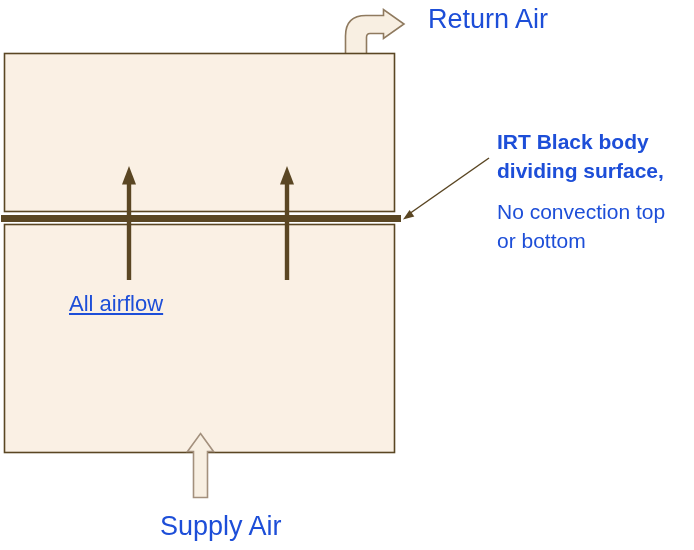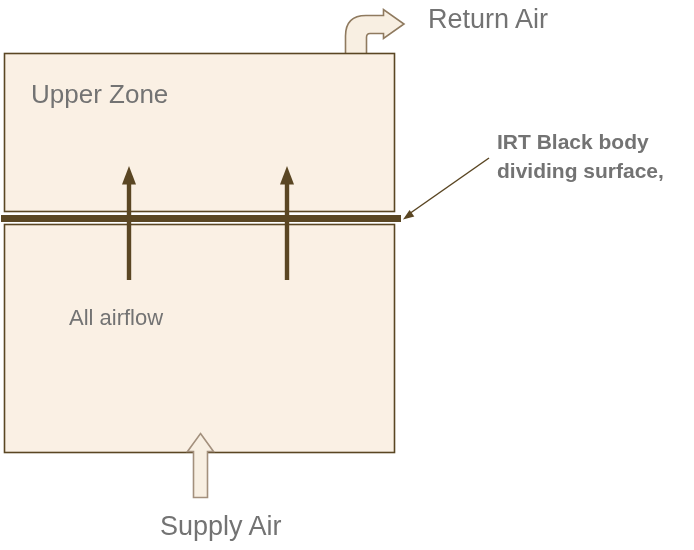--- a/index.html
+++ b/index.html
@@ -17,29 +17,29 @@
   .divider-bar { fill: #5a4623; stroke: none; }
   .flow-shaft { stroke: #5a4623; stroke-width: 4.4px; }
   .flow-head { fill: #5a4623; stroke: none; }
   .block-arrow { fill: #f8efe2; stroke: #a3907d; stroke-width: 1.6px; }
   .elbow-arrow { fill: #f8efe2; stroke: #8f7a5f; stroke-width: 1.6px; }
   .pointer-line { stroke: #5a4623; stroke-width: 1.5px; }
   .pointer-head { fill: #5a4623; stroke: none; }
 
   .lbl {
     position: absolute;
-    color: #737373;
+    color: #1d4ed8;
     white-space: nowrap;
     line-height: 1.15;
   }
   .lbl-upper-zone { left: 31px; top: 80px; font-size: 26px; }
   .lbl-lower-zone { left: 27px; top: 386px; font-size: 22px; }
   .lbl-return-air { left: 428px; top: 4px; font-size: 27px; }
   .lbl-supply-air { left: 112px; top: 511px; font-size: 27px; margin-left: 48px; }
-  .lbl-all-airflow { left: 69px; top: 305px; font-size: 22px; }
+  .lbl-all-airflow { left: 69px; top: 291px; font-size: 22px; text-decoration: underline; }
   .lbl-convective {
     left: 227px; top: 294px; font-size: 22px;
     white-space: normal; width: 140px; line-height: 1.37;
   }
   .lbl-annot {
     left: 497px; font-size: 21px;
     white-space: normal; width: 178px; line-height: 1.38;
   }
   .lbl-annot-1 { top: 128px; font-weight: bold; }
   .lbl-annot-2 { top: 198px; }
@@ -70,26 +70,26 @@
       <line class="flow-shaft" x1="287" y1="280" x2="287" y2="183"></line>
       <polygon class="flow-head" points="287,166 280,184.5 294,184.5"></polygon>
     </g>
 
     <g>
       <line class="pointer-line" x1="489" y1="158" x2="409" y2="214"></line>
       <polygon class="pointer-head" points="403,219.5 409.6,209.9 414.3,216.4"></polygon>
     </g>
   </svg>
 
-  <div class="lbl lbl-upper-zone">Upper Zone</div>
 
   <div class="lbl lbl-return-air">Return Air</div>
 
   <div class="lbl lbl-annot lbl-annot-1">IRT Black body dividing surface,</div>
 
+  <div class="lbl lbl-annot lbl-annot-2">No convection top or bottom</div>
 
   <div class="lbl lbl-all-airflow">All airflow</div>
 
 
 
   <div class="lbl lbl-supply-air">Supply Air</div>
 
 </div>
 
 </body></html>

